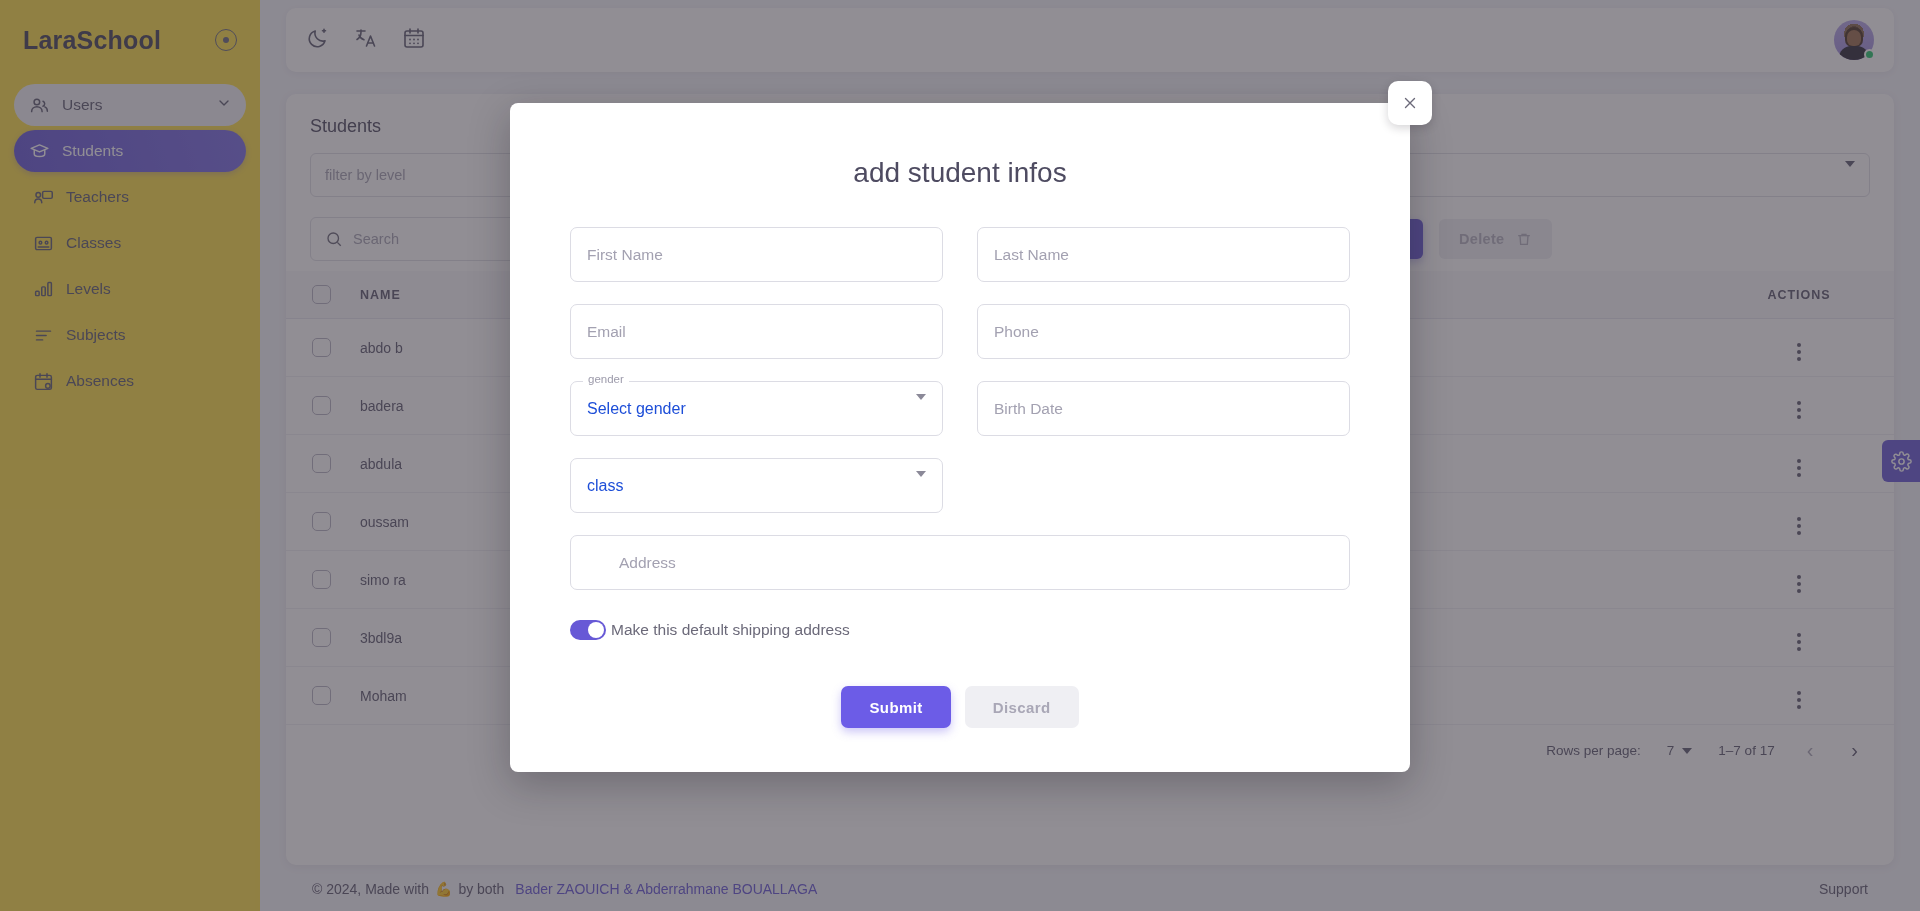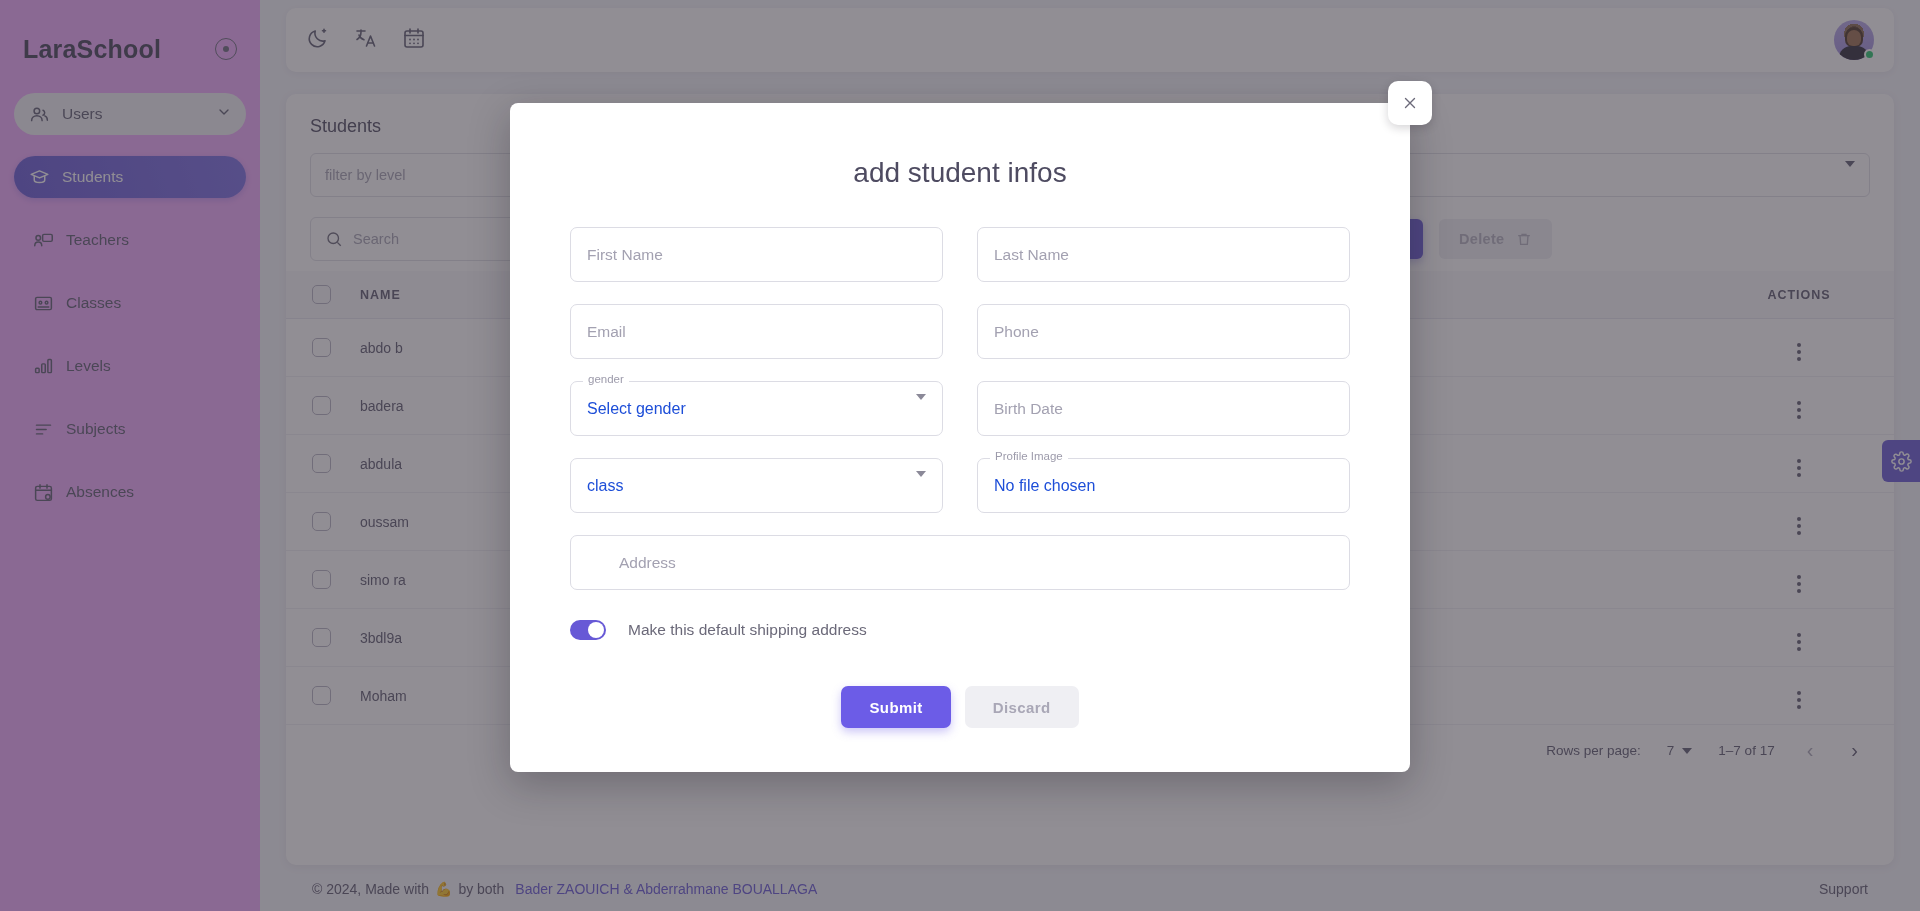--- a/index.html
+++ b/index.html
@@ -14,37 +14,37 @@
   
   .app {
     position: absolute; inset: 0;
     display: flex;
     background: #f4f5fa;
   }
 
   
   .sidebar {
     width: 260px; flex: 0 0 260px;
-    background: #f0abfc;
-    padding: 17px 14px;
+    background: #fde047;
+    padding: 8px 14px;
     position: relative;
     z-index: 2;
   }
   .brand-row {
     height: 64px; display: flex; align-items: center;
     justify-content: space-between; padding: 0 9px;
   }
   .brand-title { font-size: 25px; font-weight: 700; color: #444258; letter-spacing: .2px; }
   .brand-dot-btn {
     width: 22px; height: 22px; border-radius: 50%;
     border: 1.6px solid #6b6a7d; display:flex; align-items:center; justify-content:center;
   }
   .brand-dot-btn i { width: 6px; height: 6px; border-radius: 50%; background: #6b6a7d; display:block; }
 
-  .nav { margin-top: 12px; display: flex; flex-direction: column; gap: 21px; }
+  .nav { margin-top: 12px; display: flex; flex-direction: column; gap: 4px; }
   .nav-item {
     height: 42px; border-radius: 22px; display: flex; align-items: center;
     gap: 12px; padding: 0 14px; color: #5f5d72; font-size: 15.5px;
     cursor: pointer;
   }
   .nav-item .label { white-space: nowrap; }
   .nav-item.group { background: #f2f2f6; }
   .nav-item.active {
     background: linear-gradient(72deg, #6759d6 0%, #7b6ee4 100%);
     color: #ffffff;
@@ -168,21 +168,21 @@
   .mfield .val { font-size: 16px; color: #1d4ed8; text-align: center; }
   .mfield .sel-caret { margin-left: auto; }
   .sel-tri { width:0;height:0;border-left:5px solid transparent;border-right:5px solid transparent;border-top:6px solid #8b8998; }
   .mfield.notched { }
   .mfield .flabel {
     position: absolute; top: -8px; left: 12px; padding: 0 5px; background: #fff;
     font-size: 11.5px; color: #9d9bab; line-height: 1;
   }
   .full { grid-column: 1 / -1; padding-left: 48px; }
 
-  .toggle-row { display: flex; align-items: center; gap: 22px; margin-top: 30px; }
+  .toggle-row { display: flex; align-items: center; gap: 5px; margin-top: 30px; }
   .toggle {
     width: 36px; height: 20px; border-radius: 10px; background: #6759d6; position: relative; cursor: pointer;
   }
   .toggle i { position: absolute; right: 2px; top: 2px; width: 16px; height: 16px; border-radius: 50%; background: #fff; display:block; }
   .toggle-label { font-size: 15.5px; color: #6b6979; }
 
   .modal-actions { display: flex; justify-content: center; gap: 14px; margin-top: 46px; }
   .mbtn { height: 42px; border-radius: 7px; padding: 0 28px; font-size: 15px; font-weight: 700;
           letter-spacing:.4px; border: none; cursor: pointer; }
   .mbtn-submit { background: #6c5ce7; color: #fff; box-shadow: 0 4px 10px rgba(108,92,231,.35); }
@@ -524,24 +524,20 @@
         <span class="sel-caret"><span class="sel-tri"></span></span>
       </div>
       <div class="mfield">
         <span class="ph">Birth Date</span>
       </div>
 
       <div class="mfield">
         <span class="val">class</span>
         <span class="sel-caret"><span class="sel-tri"></span></span>
       </div>
-      <div class="mfield notched">
-        <span class="flabel">Profile Image</span>
-        <span class="val">No file chosen</span>
-      </div>
 
       <div class="mfield full">
         <span class="ph">Address</span>
       </div>
     </div>
 
     <div class="toggle-row">
       <span class="toggle">
           <i></i>
         </span>

